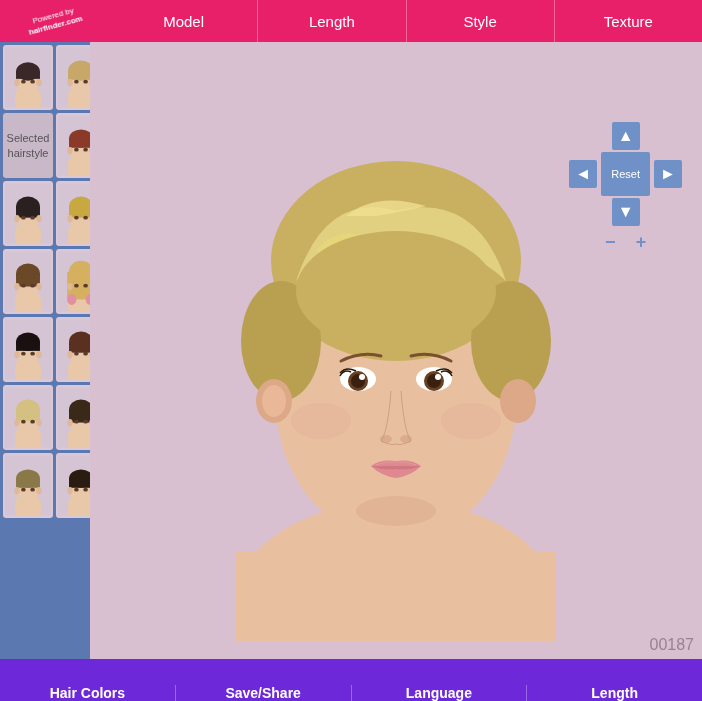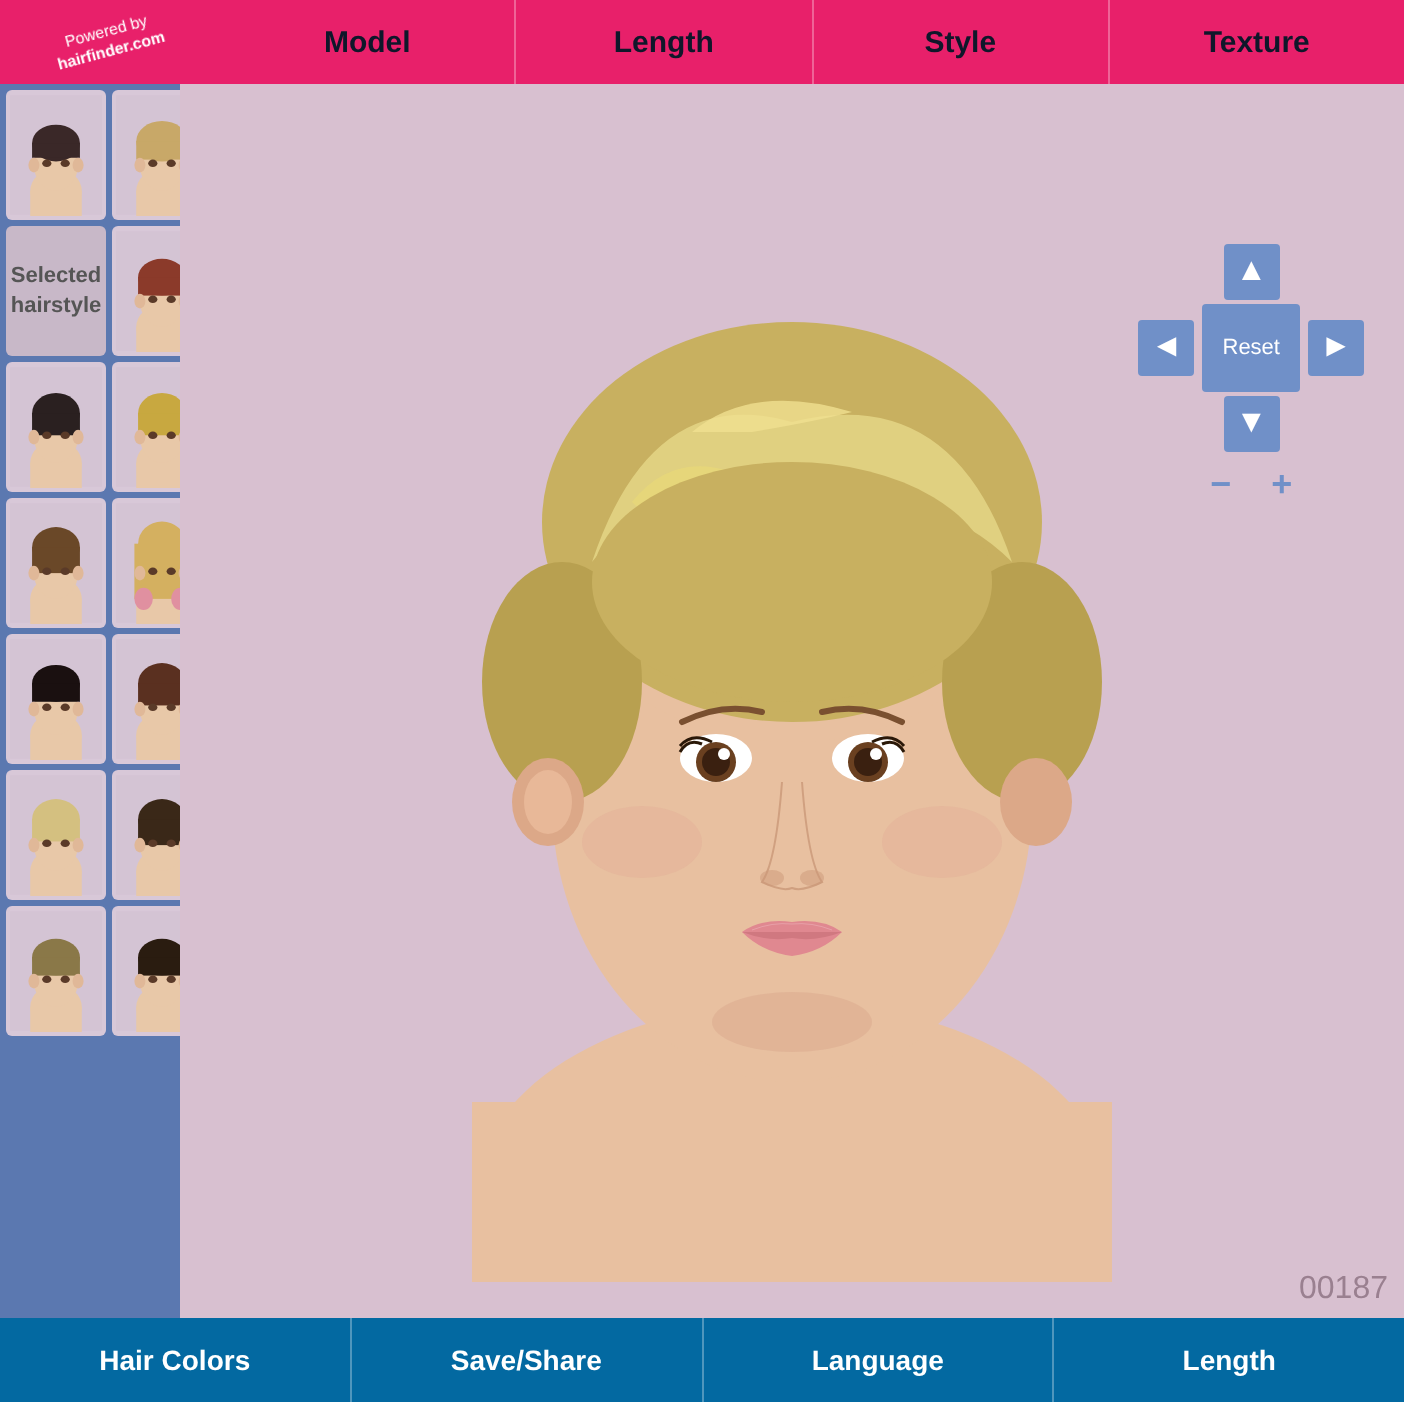--- a/index.html
+++ b/index.html
@@ -16,23 +16,23 @@
       display: flex;
       height: 42px;
       background: #e8206a;
       margin-left: 110px;
     }
     .top-nav-item {
       flex: 1;
       display: flex;
       align-items: center;
       justify-content: center;
-      color: #0f172a;
+      color: #ffffff;
       font-size: 15px;
-      font-weight: bold;
+      font-weight: normal;
       cursor: pointer;
       border-right: 1px solid rgba(255,255,255,0.3);
     }
     .top-nav-item:last-child { border-right: none; }
 
     
     .main-layout {
       display: flex;
       height: calc(701px - 42px - 42px);
       position: relative;
@@ -41,21 +41,20 @@
     
     .sidebar {
       width: 90px;
       background: #5b78b0;
       display: flex;
       flex-direction: column;
       gap: 3px;
       padding: 3px;
       overflow-y: auto;
       flex-shrink: 0;
-      font-weight: bold;
     }
 
     .sidebar-row {
       display: flex;
       gap: 3px;
     }
 
     .hair-thumb {
       width: 50px;
       height: 65px;
@@ -153,21 +152,22 @@
       bottom: 5px;
       right: 8px;
       font-size: 16px;
       color: #9a8090;
     }
 
     
     .bottom-toolbar {
       display: flex;
       height: 42px;
-      background: #0369a1;
+      background: #6d28d9;
+      align-items: flex-end;
     }
     .bottom-btn {
       flex: 1;
       display: flex;
       align-items: center;
       justify-content: center;
       color: white;
       font-size: 14px;
       font-weight: bold;
       cursor: pointer;

